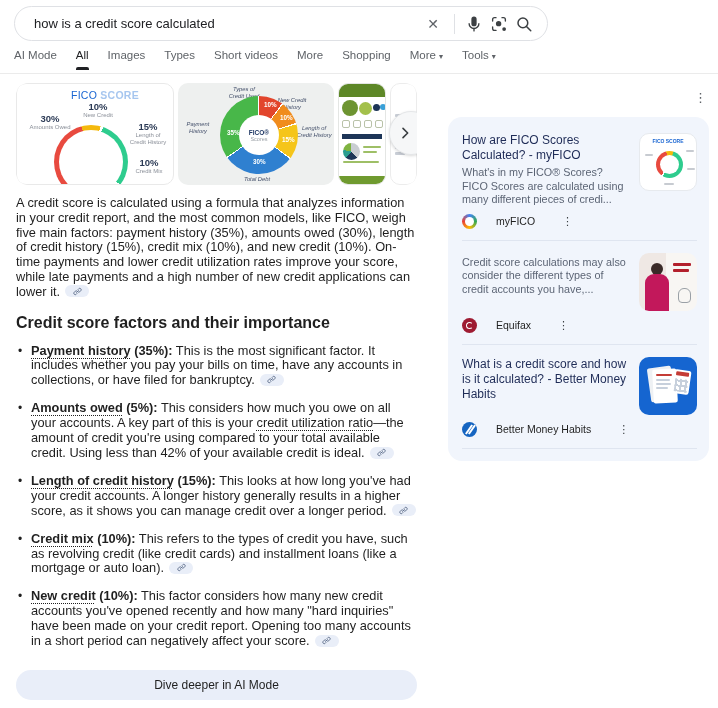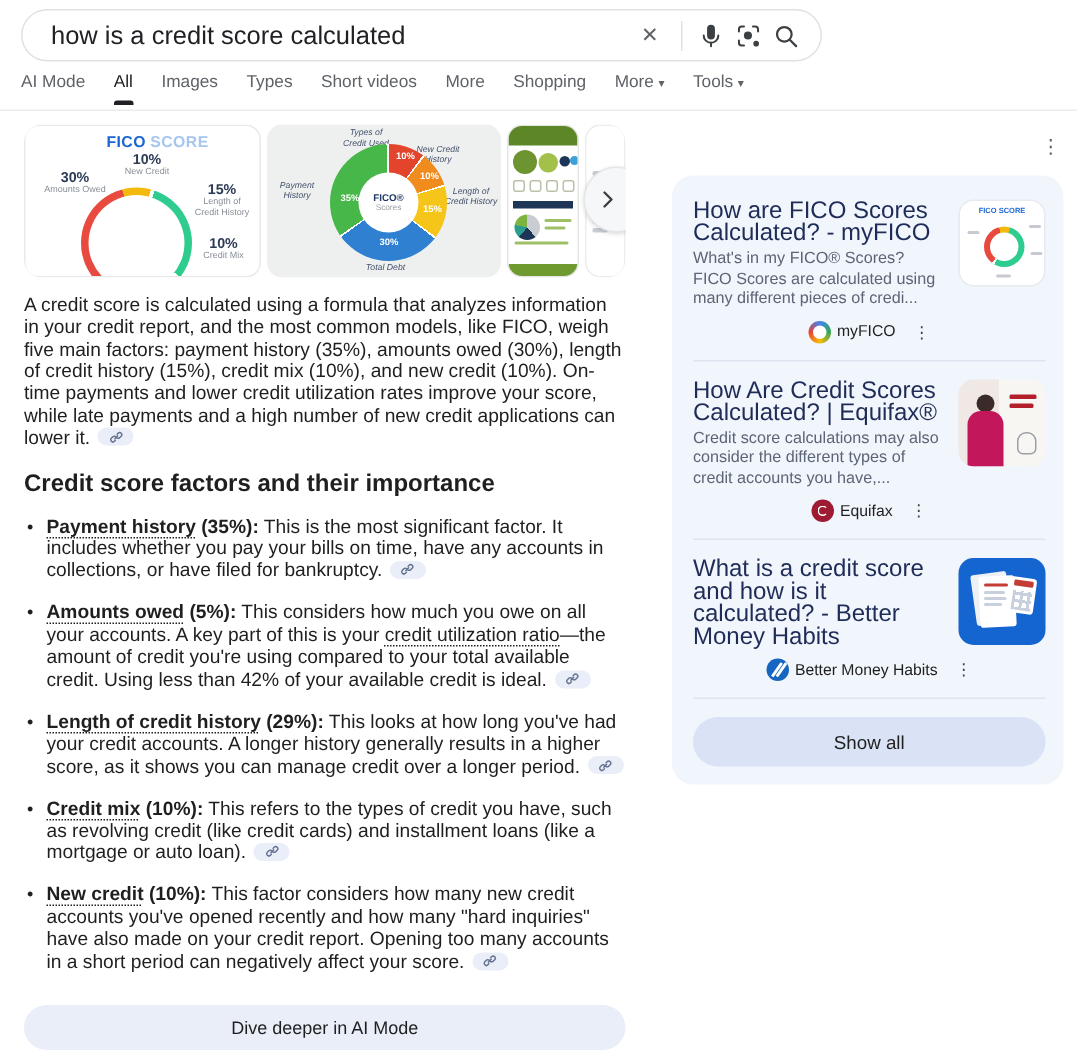--- a/index.html
+++ b/index.html
@@ -7,21 +7,21 @@
   .page {
     position:relative; width:718px; height:708px; background:#fff; overflow:hidden;
     font-family:"Liberation Sans","DejaVu Sans",sans-serif; color:#1f1f1f;
   }
   
   .searchbar {
     position:absolute; left:14px; top:6px; width:534px; height:35px;
     border:1px solid #dfe1e5; border-radius:18px; background:#fff;
     display:flex; align-items:center; padding:0 14px 0 19px;
   }
-  .search-query { flex:1; font-size:17px; color:#202124; white-space:nowrap; overflow:hidden; }
+  .search-query { flex:1; font-size:13px; color:#202124; white-space:nowrap; overflow:hidden; }
   .sb-icons { display:flex; align-items:center; gap:7px; }
   .close-x { font-size:14px; color:#5f6368; padding:0 5px; cursor:pointer; }
   .sb-divider { width:1px; height:20px; background:#dfe1e5; margin:0 3px; }
   .sb-ic { width:18px; height:18px; color:#3c4043; cursor:pointer; display:block; }
   
   .tabs {
     position:absolute; left:0; top:49px; width:718px; height:25px;
     border-bottom:1px solid #ebebeb; padding-left:14px;
     display:flex; gap:19px; font-size:11.5px; color:#5f6368; align-items:flex-start;
   }
@@ -34,21 +34,21 @@
   .right-col { position:absolute; left:448px; top:74px; width:261px; }
   
   .aio-head { display:flex; align-items:center; gap:9px; margin-top:20px; height:17px; }
   .aio-star { width:16px; height:16px; display:block; }
   .aio-label { font-size:12.5px; font-weight:700; color:#1f1f1f; }
   
   .carousel { position:relative; margin-top:9px; height:102px; width:401px; border-radius:12px; overflow:hidden; display:flex; gap:4px; }
   .thumb { position:relative; height:102px; border-radius:10px; overflow:hidden; cursor:pointer; flex:none; }
   .t1 { width:158px; background:#fff; border:1px solid #e9e9e9; }
   .t1-title { position:absolute; top:5px; left:0; right:0; text-align:center; font-size:10.5px; letter-spacing:0.3px; }
-  .t1-title .fico { color:#1a66d2; font-weight:700;padding-left:20px; }
+  .t1-title .fico { color:#1a66d2; font-weight:400;padding-left:20px; }
   .t1-title .score { color:#a6c6ef; font-weight:700; margin-left:3px; }
   .t1-ring { position:absolute; left:37px; top:41px; width:74px; height:74px; border-radius:50%;
     background:conic-gradient(from 0deg,#f4b90d 0deg 15deg,#fff 15deg 19deg,#2ecc8e 19deg 128deg,#fff 128deg 133deg,#2ecc8e 133deg 212deg,#fff 212deg 217deg,#e84a3f 217deg 345deg,#f4b90d 345deg 360deg); }
   .t1-ring::after { content:""; position:absolute; inset:5px; background:#fff; border-radius:50%; }
   .t-lab { position:absolute; text-align:center; line-height:1.1; }
   .t-lab .pct { font-size:9.5px; font-weight:800; color:#2b3a55; display:block; }
   .t-lab .nm  { font-size:6px; color:#8a8f98; display:block; white-space:pre-line; }
   .t2 { width:156px; background:#eef0ef; }
   .t2-donut { position:absolute; left:42px; top:13px; width:78px; height:78px; border-radius:50%;
     background:conic-gradient(#e2452c 0deg 36deg,#fff 36deg 38deg,#f08c1d 38deg 72deg,#fff 72deg 74deg,#f5c51a 74deg 126deg,#fff 126deg 128deg,#2f80d0 128deg 234deg,#fff 234deg 236deg,#48b749 236deg 358deg,#fff 358deg 360deg); }
@@ -91,24 +91,24 @@
   .inline-link { text-decoration:underline dotted 1px; text-underline-offset:3px; cursor:pointer; }
   .dive-btn {
     margin-top:21px; width:401px; height:30px; border-radius:15px; background:#e9eef9;
     display:flex; align-items:center; justify-content:center; font-size:12px; color:#1f1f1f; cursor:pointer;
   }
   
   .kebab-top { position:absolute; right:2px; top:17px; font-size:13px; color:#5f6368; cursor:pointer; line-height:1; }
   .src-panel { margin-top:43px; width:261px; background:#f1f5fc; border-radius:14px; padding:4px 12px 12px 14px; }
   .src-card { display:flex; gap:10px; padding:12px 0 0 0; cursor:pointer; }
   .sc-text { flex:1; min-width:0; }
-  .sc-title { font-size:16px; line-height:15px; color:#1f2c57; font-weight:500; }
+  .sc-title { font-size:12px; line-height:15px; color:#1f2c57; font-weight:500; }
   .sc-snippet { margin-top:3px; font-size:10.8px; line-height:13.5px; color:#5c6575; }
   .sc-thumb { flex:none; width:58px; height:58px; border-radius:10px; position:relative; overflow:hidden; }
-  .sc-srcrow { display:flex; align-items:center; gap:4px; margin:7px 0 11px 0;justify-content:center; }
+  .sc-srcrow { display:flex; align-items:center; gap:19px; margin:7px 0 11px 0; }
   .favicon { width:15px; height:15px; border-radius:50%; position:relative; flex:none; }
   .fav-myfico { background:conic-gradient(#4285f4,#34a853,#fbbc05,#ea4335,#4285f4); }
   .fav-myfico::after { content:""; position:absolute; inset:3px; background:#fff; border-radius:50%; }
   .fav-equifax { background:#9e1b32; }
   .fav-equifax::after { content:""; position:absolute; inset:4px; border:1.5px solid #fff; border-right-color:transparent; border-radius:50%; }
   .fav-bmh { background:#1665c1; overflow:hidden; }
   .fav-bmh::before { content:""; position:absolute; left:6px; top:2px; width:2px; height:11px; background:#fff; transform:rotate(35deg); }
   .fav-bmh::after  { content:""; position:absolute; left:9px; top:2px; width:2px; height:11px; background:#fff; transform:rotate(35deg); }
   .sc-source { font-size:10.5px; color:#1f1f1f; }
   .sc-kebab { font-size:11px; color:#3c4043; margin-left:8px; cursor:pointer; }
@@ -289,39 +289,39 @@
       <li>
         <span class="term">Amounts owed</span><span class="weight"> (5%):</span><span> This considers how much you owe on all your accounts. A key part of this is your </span><span class="inline-link">credit utilization ratio</span><span>—the amount of credit you're using compared to your total available credit. Using less than 42% of your available credit is ideal.</span><span class="chip">
             <svg viewBox="0 0 24 24" fill="none" stroke="currentColor" stroke-width="2.6" stroke-linecap="round">
               <path d="M9.5 14.5l5-5"></path>
               <path d="M13.5 6.5l1.8-1.8a3.8 3.8 0 0 1 5.4 5.4l-2.6 2.6a3.8 3.8 0 0 1-5.4 0"></path>
               <path d="M10.5 17.5l-1.8 1.8a3.8 3.8 0 0 1-5.4-5.4l2.6-2.6a3.8 3.8 0 0 1 5.4 0"></path>
             </svg>
           </span>
       </li>
       <li>
-        <span class="term">Length of credit history</span><span class="weight"> (29%):</span><span> This looks at how long you've had your credit accounts. A longer history generally results in a higher score, as it shows you can manage credit over a longer period.</span><span class="chip">
+        <span class="term">Length of credit history</span><span class="weight"> (15%):</span><span> This looks at how long you've had your credit accounts. A longer history generally results in a higher score, as it shows you can manage credit over a longer period.</span><span class="chip">
             <svg viewBox="0 0 24 24" fill="none" stroke="currentColor" stroke-width="2.6" stroke-linecap="round">
               <path d="M9.5 14.5l5-5"></path>
               <path d="M13.5 6.5l1.8-1.8a3.8 3.8 0 0 1 5.4 5.4l-2.6 2.6a3.8 3.8 0 0 1-5.4 0"></path>
               <path d="M10.5 17.5l-1.8 1.8a3.8 3.8 0 0 1-5.4-5.4l2.6-2.6a3.8 3.8 0 0 1 5.4 0"></path>
             </svg>
           </span>
       </li>
       <li>
         <span class="term">Credit mix</span><span class="weight"> (10%):</span><span> This refers to the types of credit you have, such as revolving credit (like credit cards) and installment loans (like a mortgage or auto loan).</span><span class="chip">
             <svg viewBox="0 0 24 24" fill="none" stroke="currentColor" stroke-width="2.6" stroke-linecap="round">
               <path d="M9.5 14.5l5-5"></path>
               <path d="M13.5 6.5l1.8-1.8a3.8 3.8 0 0 1 5.4 5.4l-2.6 2.6a3.8 3.8 0 0 1-5.4 0"></path>
               <path d="M10.5 17.5l-1.8 1.8a3.8 3.8 0 0 1-5.4-5.4l2.6-2.6a3.8 3.8 0 0 1 5.4 0"></path>
             </svg>
           </span>
       </li>
       <li>
-        <span class="term">New credit</span><span class="weight"> (10%):</span><span> This factor considers how many new credit accounts you've opened recently and how many "hard inquiries" have also made on your credit report. Opening too many accounts in a short period can negatively affect your score.</span><span class="chip">
+        <span class="term">New credit</span><span class="weight"> (10%):</span><span> This factor considers how many new credit accounts you've opened recently and how many "hard inquiries" have been made on your credit report. Opening too many accounts in a short period can negatively affect your score.</span><span class="chip">
             <svg viewBox="0 0 24 24" fill="none" stroke="currentColor" stroke-width="2.6" stroke-linecap="round">
               <path d="M9.5 14.5l5-5"></path>
               <path d="M13.5 6.5l1.8-1.8a3.8 3.8 0 0 1 5.4 5.4l-2.6 2.6a3.8 3.8 0 0 1-5.4 0"></path>
               <path d="M10.5 17.5l-1.8 1.8a3.8 3.8 0 0 1-5.4-5.4l2.6-2.6a3.8 3.8 0 0 1 5.4 0"></path>
             </svg>
           </span>
       </li>
     </ul>
 
     <div class="dive-btn">Dive deeper in AI Mode</div>
@@ -349,21 +349,20 @@
       </div>
       <div class="sc-srcrow">
         <span class="favicon fav-myfico"></span>
         <span class="sc-source">myFICO</span>
         <span class="sc-kebab">⋮</span>
       </div>
       <div class="card-div"></div>
 
       <div class="src-card">
         <div class="sc-text">
-          <div class="sc-title">How Are Credit Scores Calculated? | Equifax®</div>
           <div class="sc-snippet">Credit score calculations may also consider the different types of credit accounts you have,...</div>
         </div>
         <div class="sc-thumb th-eq">
           <div class="head"></div>
           <div class="body"></div>
           <div class="rl" style="right:6px;top:10px;width:18px;"></div>
           <div class="rl" style="right:8px;top:16px;width:16px;"></div>
           <div class="qhead"></div>
         </div>
       </div>
@@ -391,17 +390,16 @@
             </div>
         </div>
       </div>
       <div class="sc-srcrow" style="margin-bottom:0;">
         <span class="favicon fav-bmh"></span>
         <span class="sc-source">Better Money Habits</span>
         <span class="sc-kebab">⋮</span>
       </div>
       <div class="card-div" style="margin-top:11px;"></div>
 
-      <div class="show-all">Show all</div>
     </div>
   </div>
 
 </div>
 
 </body></html>

